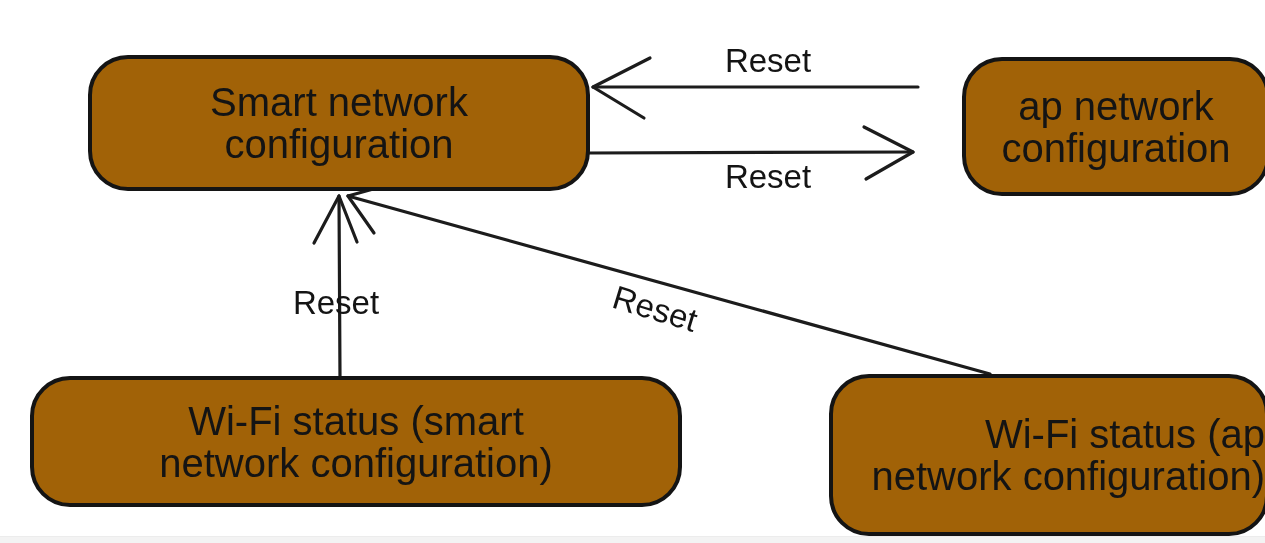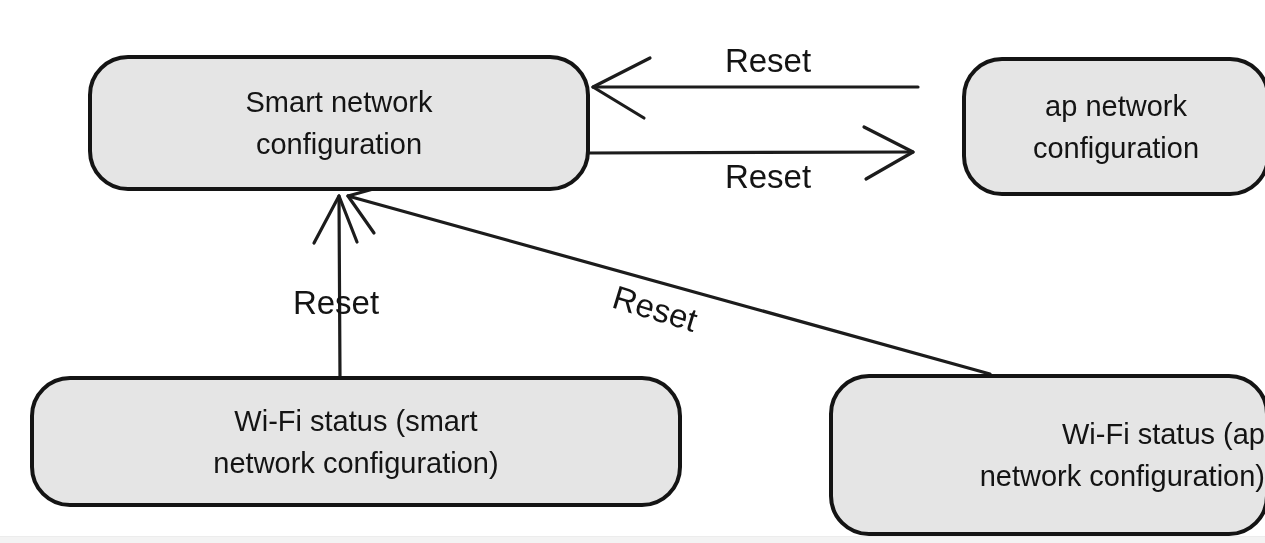--- a/index.html
+++ b/index.html
@@ -27,27 +27,27 @@
     stroke: #1c1c1c;
     stroke-width: 3.2;
     fill: none;
     stroke-linecap: round;
   }
   .node {
     position: absolute;
     box-sizing: border-box;
     border: 4px solid #141414;
     border-radius: 40px;
-    background: #e5e5e5;
+    background: #a16207;
     display: flex;
     flex-direction: column;
     align-items: center;
     justify-content: center;
     text-align: center;
-    font-size: 29px;
+    font-size: 40px;
     line-height: 42px;
     color: #141414;
   }
   #node-smart   { left: 88px;  top: 55px;  width: 502px; height: 136px; }
   #node-ap      { left: 918px; top: 57px;  width: 308px; height: 139px; margin-left: 44px; }
   #node-wifi-smart { left: 30px;  top: 376px; width: 652px; height: 131px; }
   #node-wifi-ap    { left: 829px; top: 374px; width: 440px; height: 162px; align-items: flex-end; }
   .edge-label {
     position: absolute;
     font-size: 33px;

